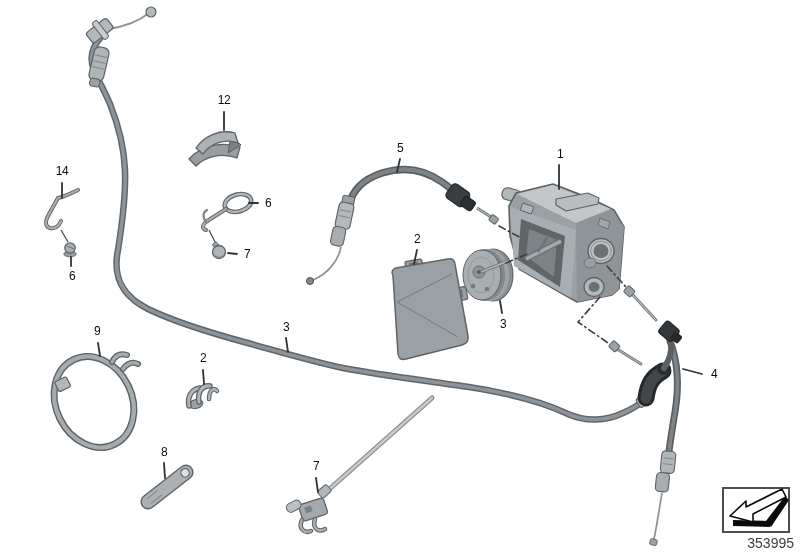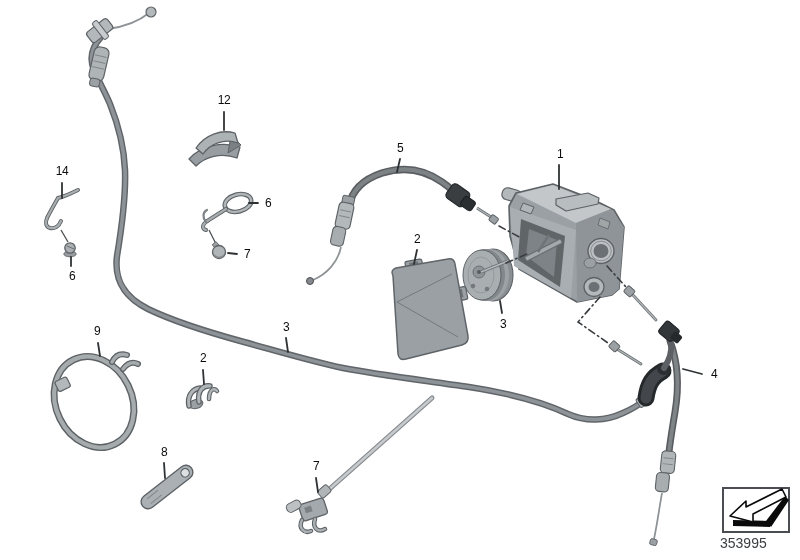--- a/index.html
+++ b/index.html
@@ -17,21 +17,21 @@
     color:#0b0b0c;
     cursor:pointer;
     user-select:none;
     z-index:3;
   }
   .diagram-number{
     position:absolute;
     left:720px;
     top:535px;
     width:74px;
-    text-align:left;
+    text-align:right;
     font-size:14px;
     color:#3c4043;
     z-index:3;
   }
 </style>
 </head>
 <body>
 
 <div class="stage">
 

